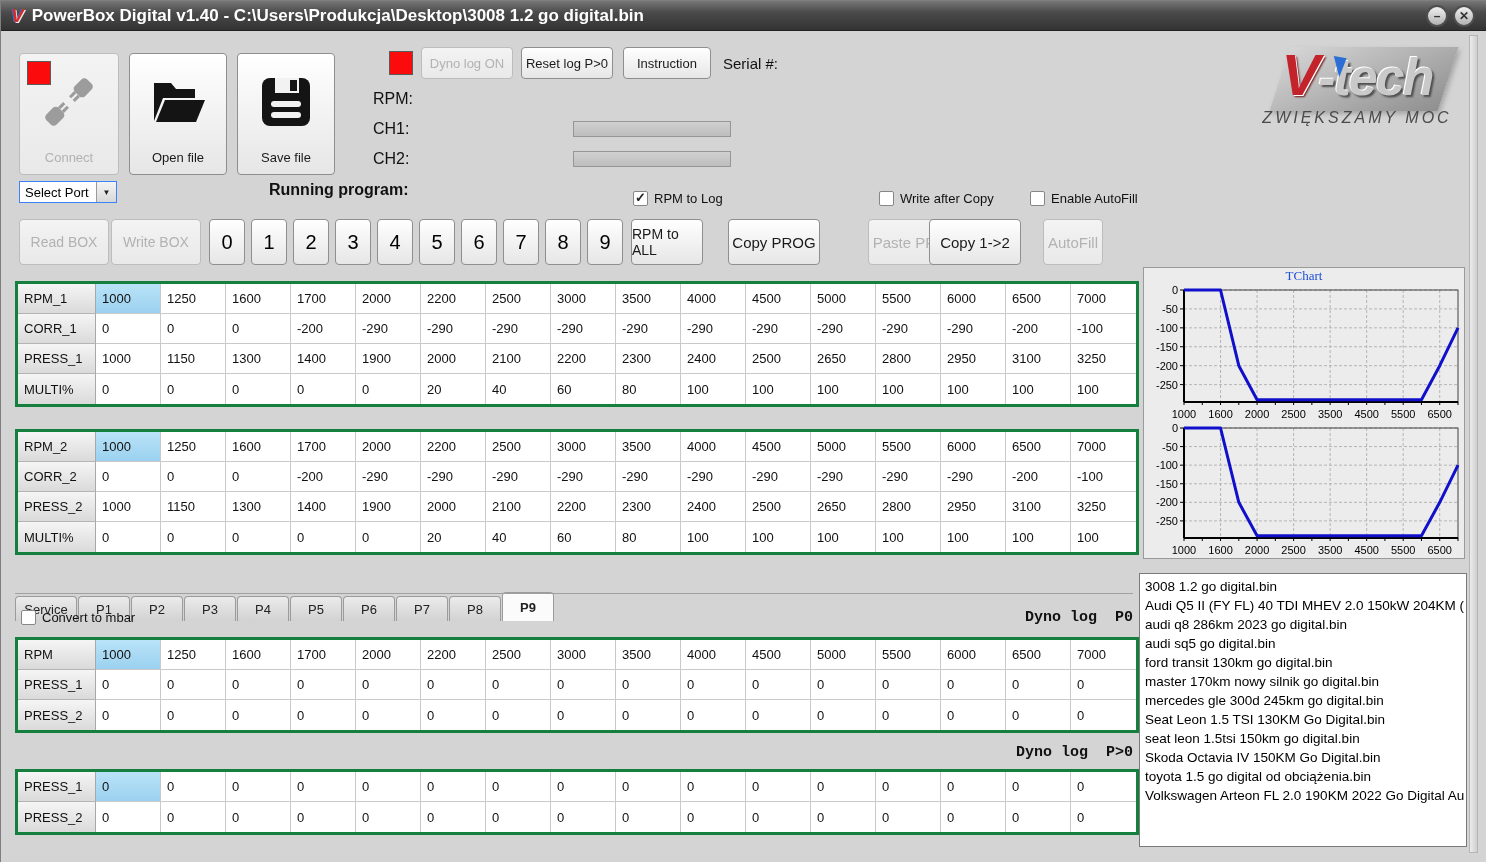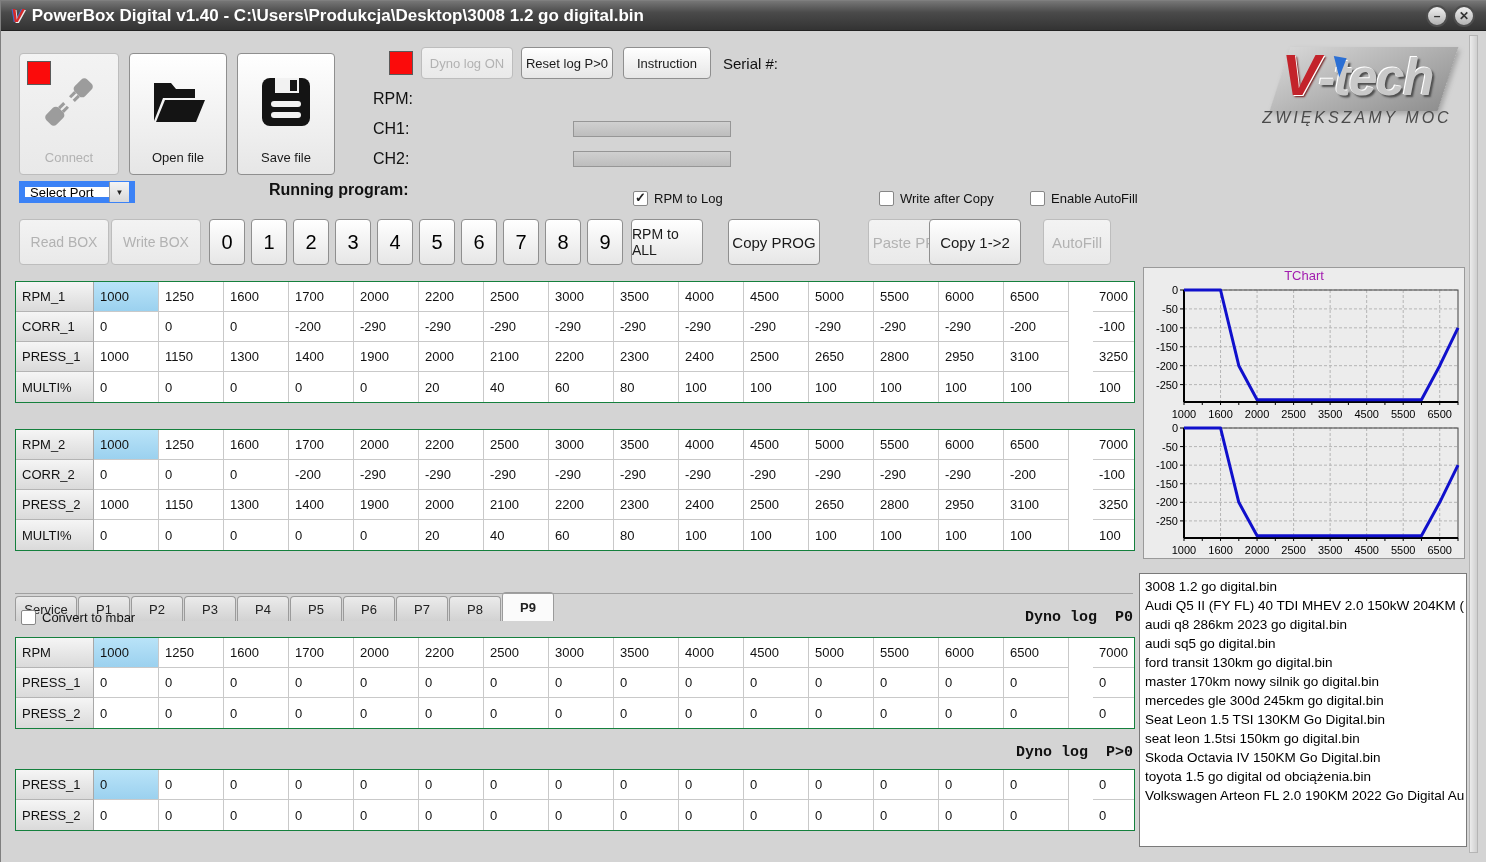--- a/index.html
+++ b/index.html
@@ -32,37 +32,37 @@
     background:linear-gradient(#ffffff,#e6e6e6); border:1px solid #8f8f8f; border-radius:4px;
     display:flex; align-items:center; justify-content:center; font-family:"Liberation Sans",sans-serif; }
   .red-ind { position:absolute; width:24px; height:24px; background:#fb0b0b; border:1px solid #5a5a5a; }
 
   
   .checkbox { position:absolute; display:flex; align-items:center; gap:6px; font-size:13px; color:#111; }
   .cb-box { width:15px; height:15px; background:#fff; border:1px solid #878787; border-radius:2px;
     font-size:13px; line-height:12px; text-align:center; color:#222; font-weight:bold; }
 
   
-  .select { position:absolute; left:18px; top:150px; width:116px; height:22px; background:#fff;
-    border:6px solid #3b82f6; display:flex; align-items:center; font-size:13px; }
+  .select { position:absolute; left:18px; top:150px; width:98px; height:22px; background:#fff;
+    border:1px solid #3b82f6; display:flex; align-items:center; font-size:13px; }
   .select .sel-text { flex:1; padding-left:5px; }
   .select .sel-arrow { width:20px; height:20px; background:linear-gradient(#f4f4f4,#d8d8d8);
     border-left:1px solid #9a9a9a; display:flex; align-items:center; justify-content:center; font-size:8px; color:#222; }
   .pbar { position:absolute; width:158px; height:16px; background:linear-gradient(#d0d0d0,#bdbdbd); border:1px solid #969696; }
 
   .lbl { position:absolute; font-size:16px; color:#111; }
   .lbl-bold { font-weight:bold; }
 
   
-  .grid { position:absolute; background:#fff; border:1px solid #15803d; }
+  .grid { position:absolute; background:#fff; border:3px solid #15803d; }
   .grid-row { display:grid; grid-template-columns:78px repeat(16,65px); height:30px; }
   .grid-cell { border-right:1px solid #c9c9c9; border-bottom:1px solid #c9c9c9;
     display:flex; align-items:center; padding-left:6px; font-size:13px; background:#fff; color:#111; overflow:hidden; }
   .grid-row:last-child .grid-cell { border-bottom:none; }
-  .grid-cell:last-child { border-right:none;margin-left:24px; }
+  .grid-cell:last-child { border-right:none; }
   .grid-cell.head { background:linear-gradient(#f5f5f5,#dadada); border-right:1px solid #a8a8a8; border-bottom:1px solid #b4b4b4; }
   .grid-cell.sel { background:linear-gradient(#b9e3f8,#9bd1ef); }
 
   
   .tabbar { position:absolute; left:14px; top:536px; height:27px; display:flex; gap:1px; align-items:flex-end;margin-top:27px; }
   .tab { min-width:52px; height:25px; padding:0 8px; background:linear-gradient(#ebebeb,#d2d2d2);
     border:1px solid #9b9b9b; border-bottom:none; border-radius:4px 4px 0 0;
     display:flex; align-items:center; justify-content:center; font-size:13px; color:#222; }
   .tab:first-child { min-width:62px; }
   .tab.active { background:#fbfbfb; height:29px; font-weight:bold; }
@@ -77,21 +77,21 @@
     background:linear-gradient(150deg,#d6d6d6,#8f8f8f); transform:skewX(-18deg); box-shadow:3px 3px 5px #a6a6a6; }
   .brand-row { position:relative; font-style:italic; font-weight:bold; font-size:52px; line-height:72px;
     letter-spacing:-2px; color:#c9c9c9; text-shadow:-1px -1px 0 #ffffff, 2px 2px 2px #4e4e4e; }
   .brand-v { color:#c3232b; font-size:58px; text-shadow:1px 1px 0 #fff, 2px 2px 2px #6e1a1a; }
   .brand-arrow { position:absolute; left:86px; top:18px; width:0; height:0;
     border-left:9px solid transparent; border-right:4px solid transparent; border-top:20px solid #2b6fd4; transform:rotate(10deg); }
   .brand-tagline { position:relative; margin-top:-4px; font-size:16px; font-style:italic; letter-spacing:3px; color:#4a4a4a; }
 
   .chart-panel { position:absolute; left:1142px; top:236px; width:322px; height:292px;
     background:#ececec; border:1px solid #9a9a9a; overflow:hidden; }
-  .chart-title { text-align:center; color:#a21caf; font-size:13px; height:16px; line-height:16px; }
+  .chart-title { text-align:center; color:#1d4ed8; font-size:13px; height:16px; line-height:16px;font-family:Liberation Serif, serif; }
   .chart-panel svg { display:block; }
   svg text { font-family:"Liberation Sans",sans-serif; }
 
   .file-list { position:absolute; left:1138px; top:542px; width:328px; height:274px; background:#fff;
     border:1px solid #7a7a7a; padding:3px 5px; overflow:hidden; }
   .file-item { font-size:13.5px; line-height:19px; white-space:nowrap; color:#000; }
 
   .right-strip { position:absolute; left:1468px; top:4px; width:9px; height:818px;
     background:linear-gradient(90deg,#ebebeb,#cfcfcf); border:1px solid #b5b5b5; }
 </style>
@@ -214,21 +214,21 @@
     </div>
     <div class="btn" style="left:727px;top:188px;width:92px;height:46px;font-size:15px;">
       <span>Copy PROG</span>
     </div>
     <div class="btn disabled" style="left:867px;top:188px;width:96px;height:46px;font-size:15px;">
       <span>Paste PROG</span>
     </div>
     <div class="btn" style="left:928px;top:188px;width:92px;height:46px;font-size:15px;">
       <span>Copy 1-&gt;2</span>
     </div>
-    <div class="btn disabled" style="left:1042px;top:188px;width:68px;height:46px;font-size:15px;">
+    <div class="btn disabled" style="left:1042px;top:188px;width:60px;height:46px;font-size:15px;">
       <span>AutoFill</span>
     </div>
 
     <div class="grid" style="left:14px;top:250px;">
         <div class="grid-row">
           <div class="grid-cell head">RPM_1</div>
           <div class="grid-cell sel">1000</div>
           <div class="grid-cell">1250</div>
           <div class="grid-cell">1600</div>
           <div class="grid-cell">1700</div>

